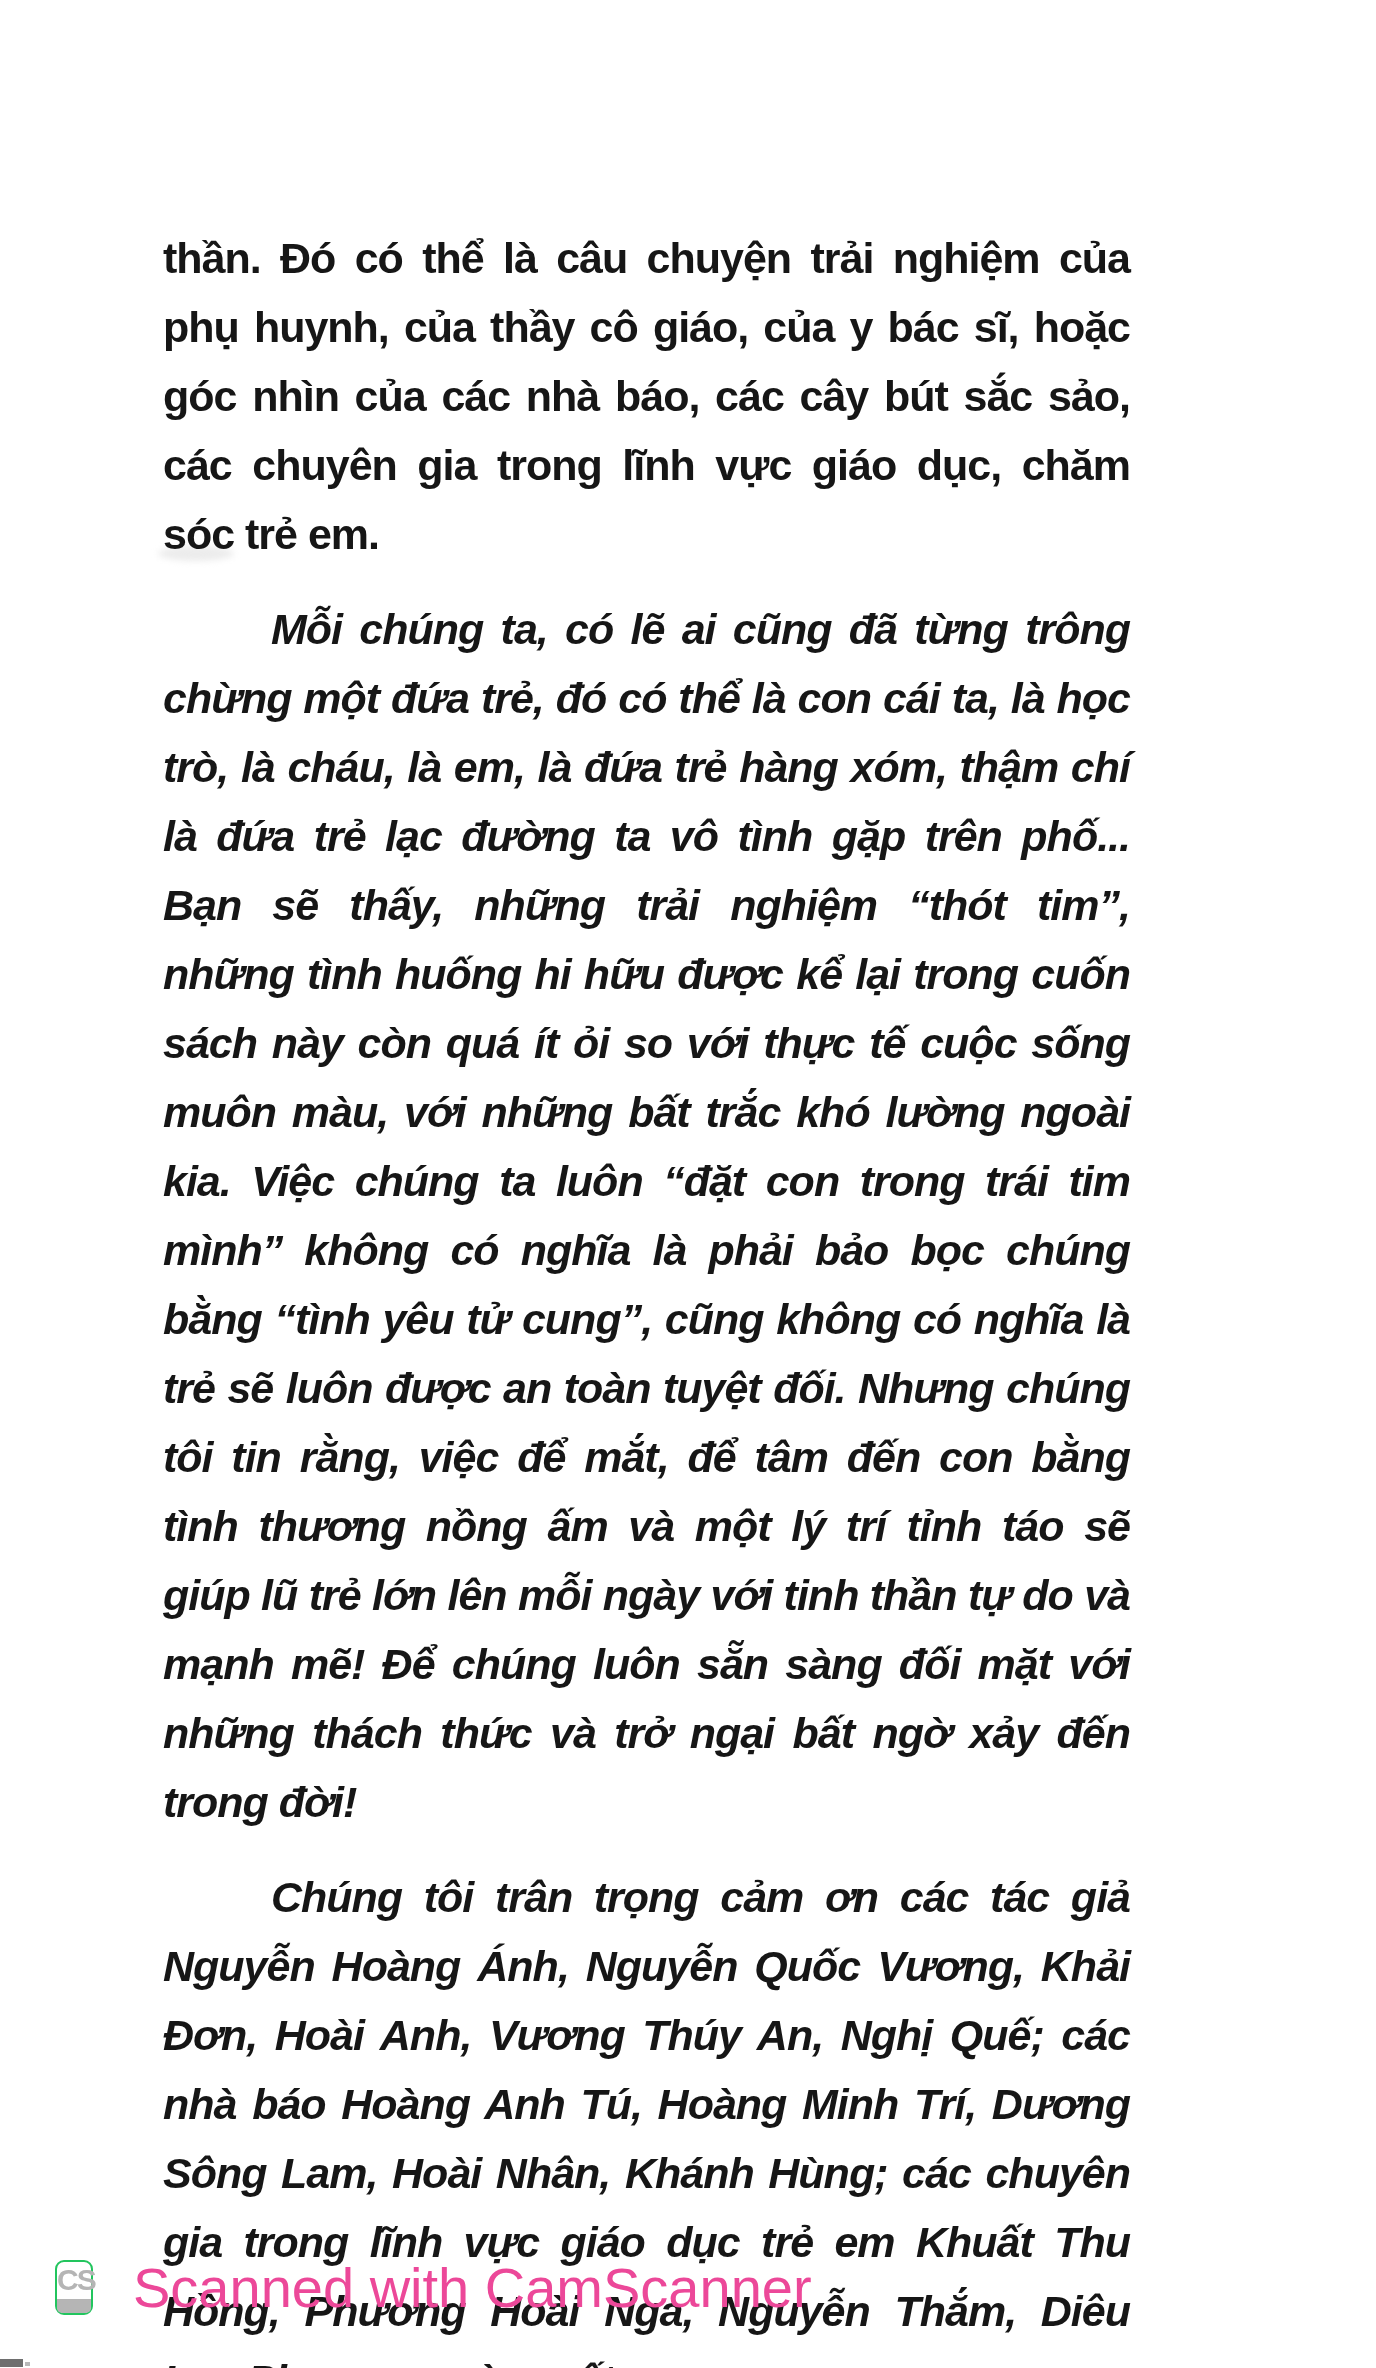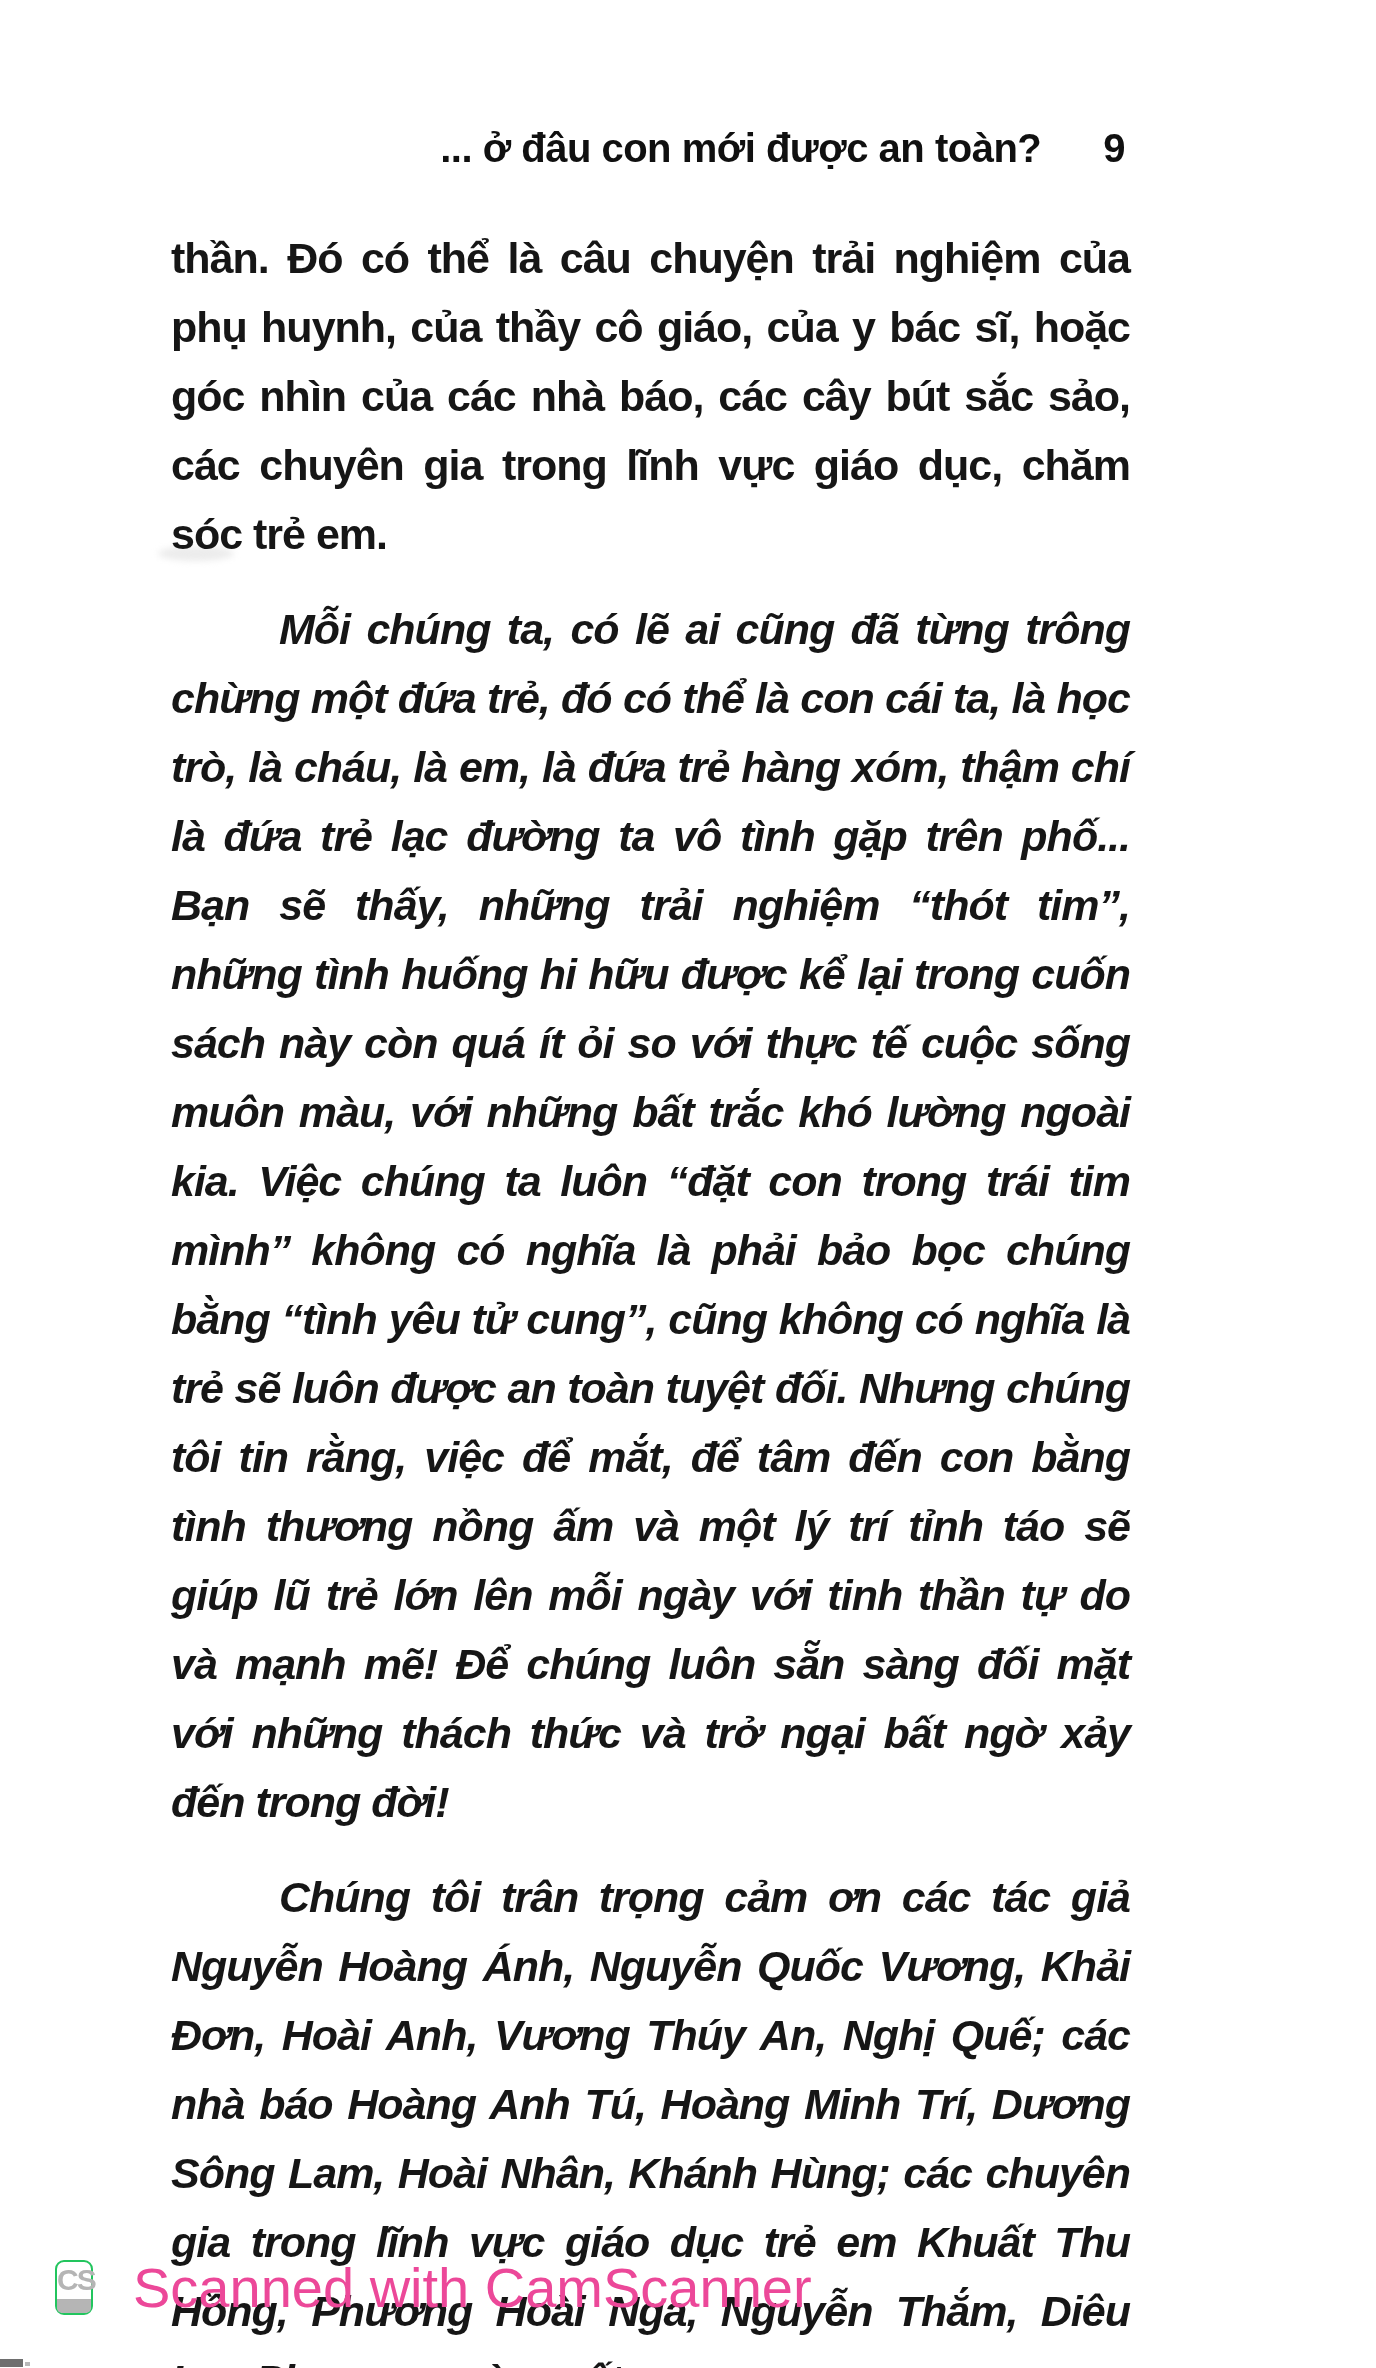--- a/index.html
+++ b/index.html
@@ -43,21 +43,21 @@
     width: 975px;
     color: #161616;
     font-size: 43px;
     font-weight: 700;
     line-height: 69px;
     letter-spacing: -1px;
     text-align: justify;
     text-justify: inter-word;
   }
   .paragraph {
-    margin: 0 0 26px 16px;
+    margin: 0 0 26px 8px;
   }
   .paragraph.indent {
     text-indent: 108px;
     font-style: italic;
   }
 
   
   .smudge {
     position: absolute;
     left: 158px;
@@ -133,24 +133,20 @@
     width: 5px;
     height: 4px;
     background: #b9b9b9;
   }
 </style>
 </head>
 <body>
 
 <div class="page">
 
-  <div class="running-header">
-    <span class="title">... ở đâu con mới được an toàn?</span>
-    <span class="page-num">9</span>
-  </div>
 
   <div class="smudge"></div>
 
   <div class="body-text">
       <div class="paragraph">thần. Đó có thể là câu chuyện trải nghiệm của phụ huynh, của thầy cô giáo, của y bác sĩ, hoặc góc nhìn của các nhà báo, các cây bút sắc sảo, các chuyên gia trong lĩnh vực giáo dục, chăm sóc trẻ em.</div>
       <div class="paragraph indent">Mỗi chúng ta, có lẽ ai cũng đã từng trông chừng một đứa trẻ, đó có thể là con cái ta, là học trò, là cháu, là em, là đứa trẻ hàng xóm, thậm chí là đứa trẻ lạc đường ta vô tình gặp trên phố... Bạn sẽ thấy, những trải nghiệm “thót tim”, những tình huống hi hữu được kể lại trong cuốn sách này còn quá ít ỏi so với thực tế cuộc sống muôn màu, với những bất trắc khó lường ngoài kia. Việc chúng ta luôn “đặt con trong trái tim mình” không có nghĩa là phải bảo bọc chúng bằng “tình yêu tử cung”, cũng không có nghĩa là trẻ sẽ luôn được an toàn tuyệt đối. Nhưng chúng tôi tin rằng, việc để mắt, để tâm đến con bằng tình thương nồng ấm và một lý trí tỉnh táo sẽ giúp lũ trẻ lớn lên mỗi ngày với tinh thần tự do và mạnh mẽ! Để chúng luôn sẵn sàng đối mặt với những thách thức và trở ngại bất ngờ xảy đến trong đời!</div>
       <div class="paragraph indent">Chúng tôi trân trọng cảm ơn các tác giả Nguyễn Hoàng Ánh, Nguyễn Quốc Vương, Khải Đơn, Hoài Anh, Vương Thúy An, Nghị Quế; các nhà báo Hoàng Anh Tú, Hoàng Minh Trí, Dương Sông Lam, Hoài Nhân, Khánh Hùng; các chuyên gia trong lĩnh vực giáo dục trẻ em Khuất Thu Hồng, Phương Hoài Nga, Nguyễn Thắm, Diêu Lan Phương... cùng rất</div>
     </div>
 
   <div class="footer">

